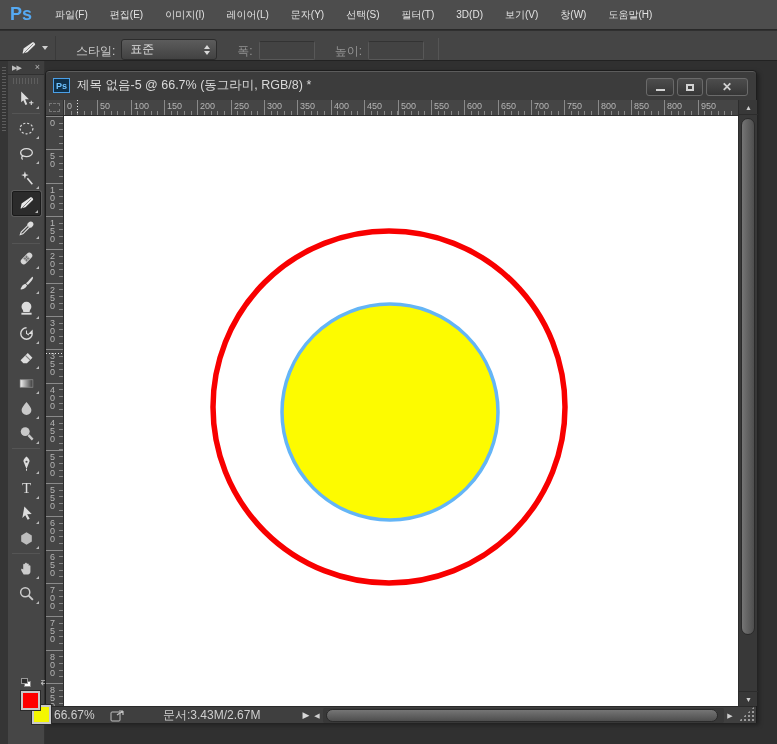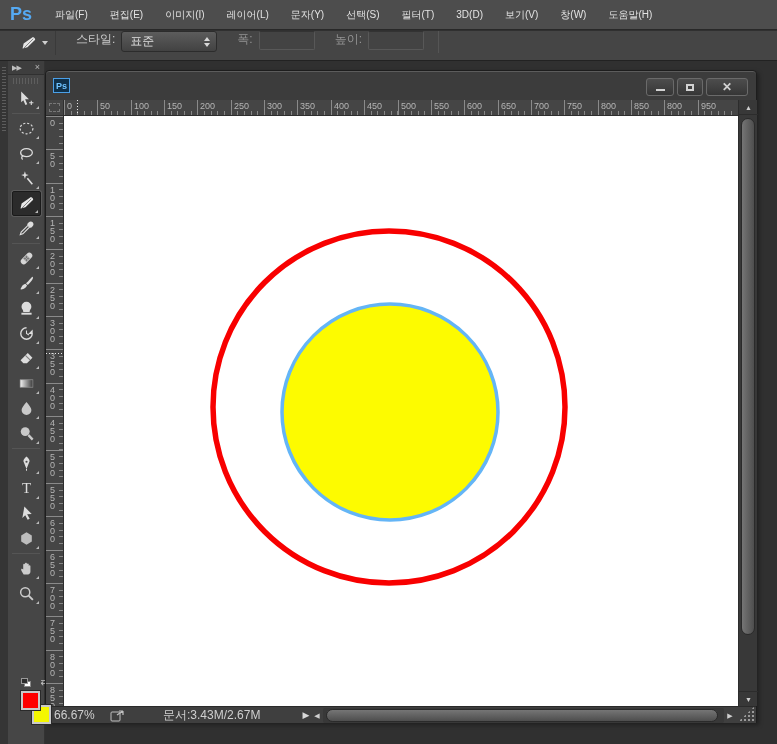--- a/index.html
+++ b/index.html
@@ -9,21 +9,21 @@
     background:#303030;
     font-family:"Liberation Sans", sans-serif;
     -webkit-font-smoothing:antialiased;
     user-select:none;
   }
   
   .menubar{position:absolute;left:0;top:0;width:777px;height:30px;background:#4d4d4d;border-bottom:1px solid #282828;display:flex;align-items:center;}
   .ps-logo{color:#55a9f2;font-weight:bold;font-size:18px;margin:0 12px 0 10px;letter-spacing:0;}
   .menu-item{color:#e3e3e3;font-size:10px;padding:0 11px;line-height:29px;cursor:default;}
   
-  .optionsbar{position:absolute;left:0;top:31px;width:777px;height:30px;background:#454545;border-bottom:1px solid #222;display:flex;align-items:flex-start;}
+  .optionsbar{position:absolute;left:0;top:31px;width:777px;height:30px;background:#454545;border-bottom:1px solid #222;display:flex;align-items:flex-end;}
   .tool-thumb{width:44px;height:24px;margin-left:12px;display:flex;align-items:center;justify-content:center;border-right:1px solid #3a3a3a;}
   .tool-thumb .caret{width:0;height:0;border-left:3.5px solid transparent;border-right:3.5px solid transparent;border-top:4px solid #cfcfcf;margin-left:5px;}
   .opt-label{font-size:12px;color:#cbcbcb;margin:0 6px 0 20px;}
   .opt-label.dim{color:#949494;}
   .combobox{width:96px;height:21px;background:linear-gradient(#5c5c5c,#424242);border:1px solid #2c2c2c;border-radius:3px;display:flex;align-items:center;position:relative;}
   .combobox .val{font-size:12px;color:#e0e0e0;padding-left:8px;flex:1;}
   .combobox .spin{display:flex;flex-direction:column;gap:2px;margin-right:6px;}
   .combobox .spin i{display:block;width:0;height:0;border-left:3.5px solid transparent;border-right:3.5px solid transparent;}
   .combobox .spin .up{border-bottom:4px solid #d8d8d8;}
   .combobox .spin .dn{border-top:4px solid #d8d8d8;}
@@ -289,20 +289,21 @@
     <span class="mini-swap">⇄</span>
     <div class="fg-swatch" id="fg-swatch" style="background: rgb(255, 0, 0);"></div>
     <div class="bg-swatch" id="bg-swatch" style="background: rgb(244, 246, 0);"></div>
   </div>
 
 </div>
 
 <div class="doc-window">
   <div class="tabbar">
     <span class="ps-mini">Ps</span>
+    <span class="tab-title">제목 없음-5 @ 66.7% (동그라미, RGB/8) *</span>
     <div class="win-buttons">
       <div class="win-btn min">
           <span class="bar"></span>
         </div>
       <div class="win-btn max">
           <span class="box"></span>
         </div>
       <div class="win-btn cls">
           <span class="x">✕</span>
         </div>

